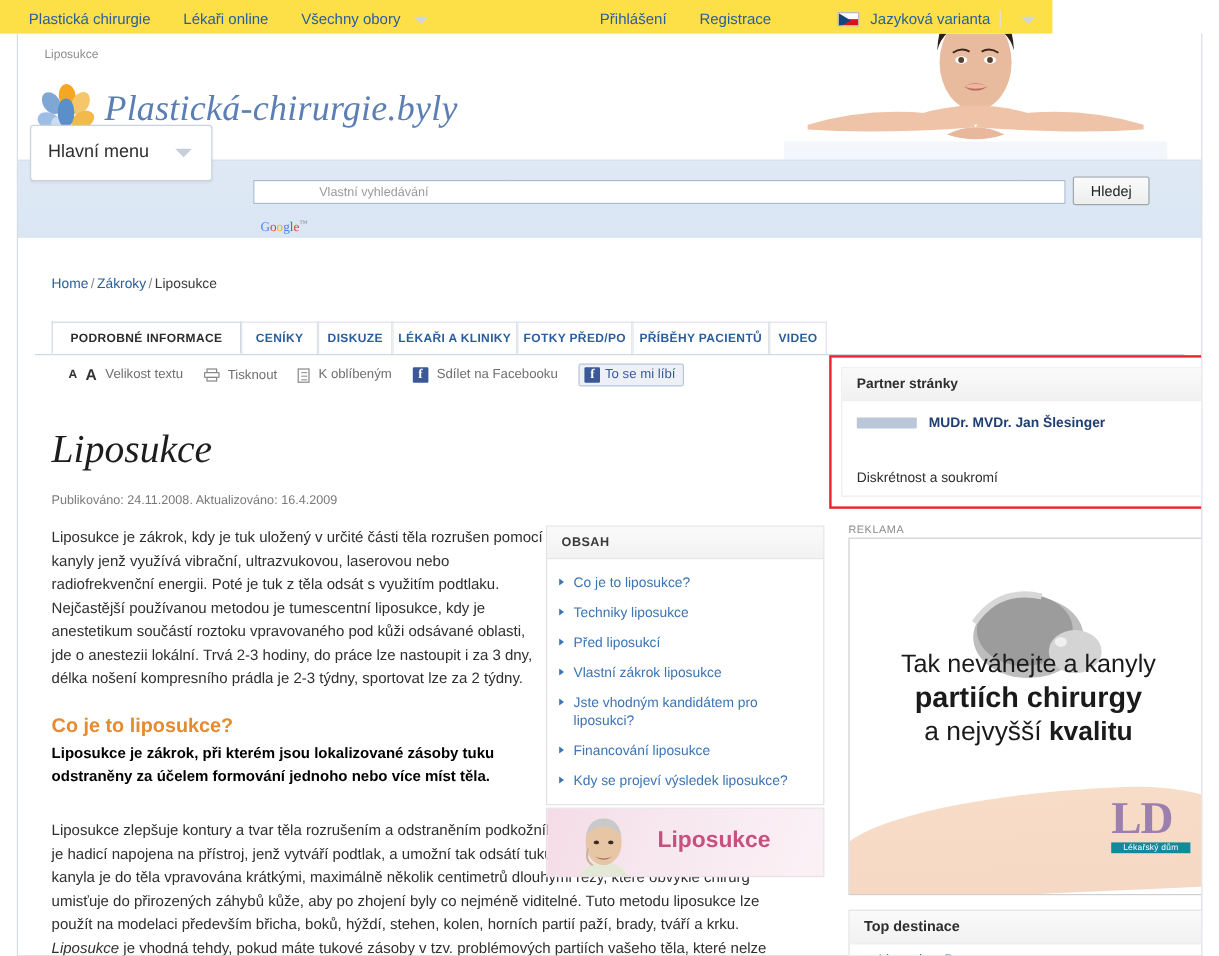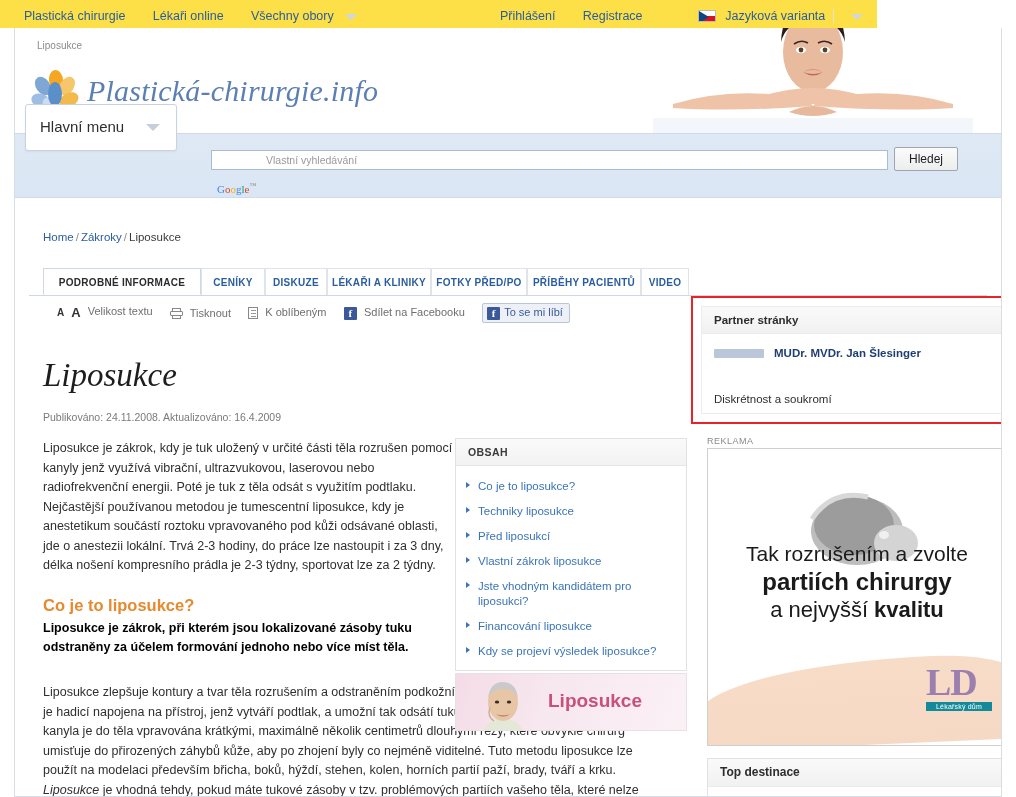--- a/index.html
+++ b/index.html
@@ -355,21 +355,21 @@
         <svg width="52" height="48" viewBox="0 0 52 48">
           <ellipse cx="14" cy="16" rx="7" ry="10" fill="#7fa7d6" transform="rotate(-35 14 16)"></ellipse>
           <ellipse cx="27" cy="10" rx="7" ry="10" fill="#f5a623" transform="rotate(-6 27 10)"></ellipse>
           <ellipse cx="38" cy="16" rx="7" ry="10" fill="#f5c76a" transform="rotate(32 38 16)"></ellipse>
           <ellipse cx="12" cy="31" rx="7" ry="10" fill="#9dbde4" transform="rotate(-68 12 31)"></ellipse>
           <ellipse cx="40" cy="30" rx="7" ry="10" fill="#f3b94a" transform="rotate(62 40 30)"></ellipse>
           <ellipse cx="20" cy="36" rx="6" ry="9" fill="#c9dcf1" transform="rotate(-22 20 36)"></ellipse>
           <ellipse cx="26" cy="24" rx="7" ry="12" fill="#5b8fc9"></ellipse>
         </svg>
       </div>
-      <div class="logo-text">Plastická-chirurgie.info</div>
+      <div class="logo-text">Plastická-chirurgie.byly</div>
     </div>
   </div>
 
   <div class="searchband">
     <div class="menubox">
       <div class="mlabel">Hlavní menu</div>
       <div class="mcaret"></div>
     </div>
     <div class="searchfield">
       <span class="gmark">
@@ -477,21 +477,21 @@
     <div class="ad-head">
       <svg width="130" height="82" viewBox="0 0 130 82">
         <ellipse cx="65" cy="46" rx="46" ry="34" fill="#bdbdbd"></ellipse>
         <ellipse cx="62" cy="40" rx="40" ry="30" fill="#9c9c9c"></ellipse>
         <ellipse cx="104" cy="58" rx="22" ry="18" fill="#d4d4d4"></ellipse>
         <ellipse cx="92" cy="50" rx="5" ry="4" fill="#f0f0f0"></ellipse>
         <path d="M20 34 q20 -30 56 -22" stroke="#d8d8d8" stroke-width="5" fill="none"></path>
       </svg>
     </div>
     <div class="ad-txt">
-      <div class="ad-l1">Tak rozrušením a zvolte</div>
+      <div class="ad-l1">Tak neváhejte a kanyly</div>
       <div class="ad-l2">partiích chirurgy</div>
       <div class="ad-l3"><span>a nejvyšší </span><b>kvalitu</b></div>
     </div>
     <div class="ad-wave"></div>
     <div class="ad-logo">
       <div class="lt">LD</div>
       <div class="lbar">Lékařský dům</div>
     </div>
   </div>
 

